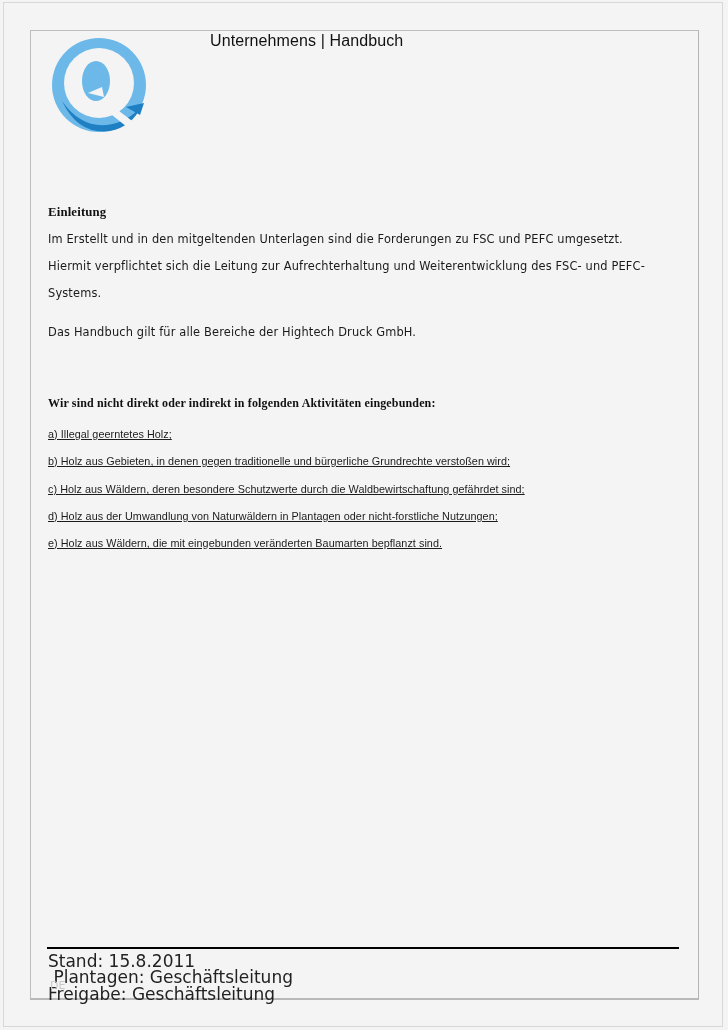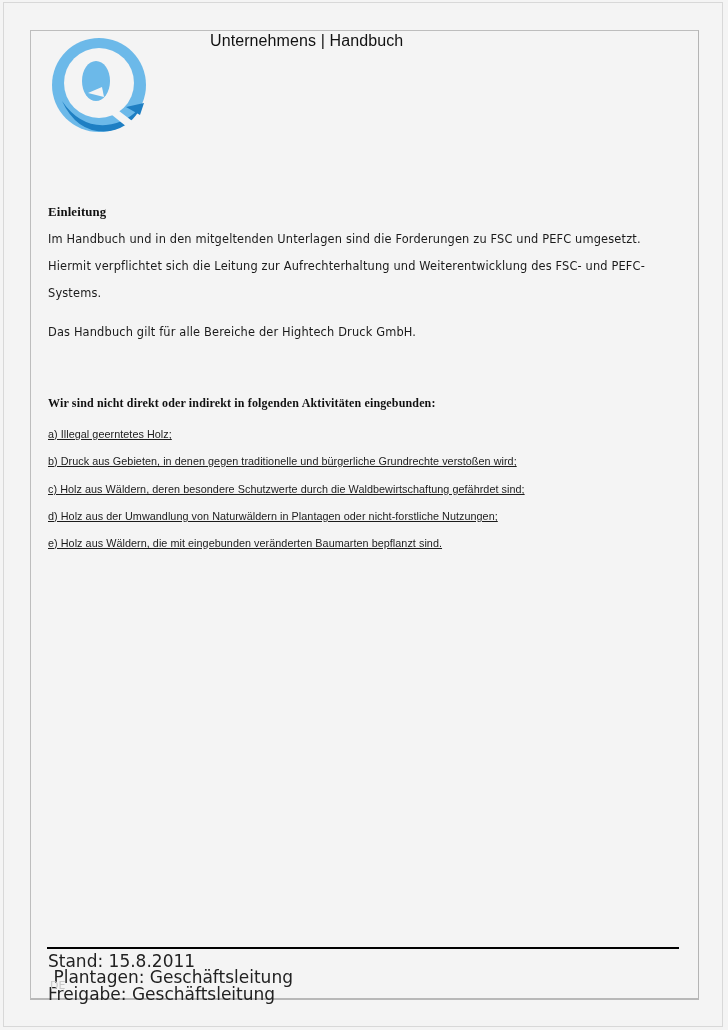--- a/index.html
+++ b/index.html
@@ -64,29 +64,29 @@
 
   <path d="M40 62 L54 56 L56 66 Z" fill="#f4f4f4"></path>
 
   <path d="M58 70 L92 96 L84 100 L54 76 Z" fill="#f4f4f4"></path>
   <path d="M78 76 L96 72 L92 84 Z" fill="#1e7fc3"></path>
 </svg>
 
 <div class="title">Unternehmens | Handbuch</div>
 
 <div class="body-text heading" style="top:205px">Einleitung</div>
-<div class="body-text" style="top:232px">Im Handbuch und in den mitgeltenden Unterlagen sind die Forderungen zu FSC und PEFC umgesetzt.</div>
+<div class="body-text" style="top:232px">Im Erstellt und in den mitgeltenden Unterlagen sind die Forderungen zu FSC und PEFC umgesetzt.</div>
 <div class="body-text" style="top:259px">Hiermit verpflichtet sich die Leitung zur Aufrechterhaltung und Weiterentwicklung des FSC- und PEFC-</div>
 <div class="body-text" style="top:286px">Systems.</div>
 <div class="body-text" style="top:325px">Das Handbuch gilt für alle Bereiche der Hightech Druck GmbH.</div>
 
 <div class="body-text heading" style="top:396px; font-size:12px">Wir sind nicht direkt oder indirekt in folgenden Aktivitäten eingebunden:</div>
 
 <div class="list-item" style="top:428px">a) Illegal geerntetes Holz;</div>
-<div class="list-item" style="top:455px">b) Druck aus Gebieten, in denen gegen traditionelle und bürgerliche Grundrechte verstoßen wird;</div>
+<div class="list-item" style="top:455px">b) Holz aus Gebieten, in denen gegen traditionelle und bürgerliche Grundrechte verstoßen wird;</div>
 <div class="list-item" style="top:483px">c) Holz aus Wäldern, deren besondere Schutzwerte durch die Waldbewirtschaftung gefährdet sind;</div>
 <div class="list-item" style="top:510px">d) Holz aus der Umwandlung von Naturwäldern in Plantagen oder nicht-forstliche Nutzungen;</div>
 <div class="list-item" style="top:537px">e) Holz aus Wäldern, die mit eingebunden veränderten Baumarten bepflanzt sind.</div>
 
 <div class="footer-rule"></div>
 <div class="footer-text" style="top:951px">Stand: 15.8.2011</div>
 <div class="footer-text" style="top:967px; white-space:pre"> Plantagen: Geschäftsleitung</div>
 <div class="footer-text" style="top:984px">Freigabe: Geschäftsleitung</div>
 <div class="watermark">DE</div>
 

